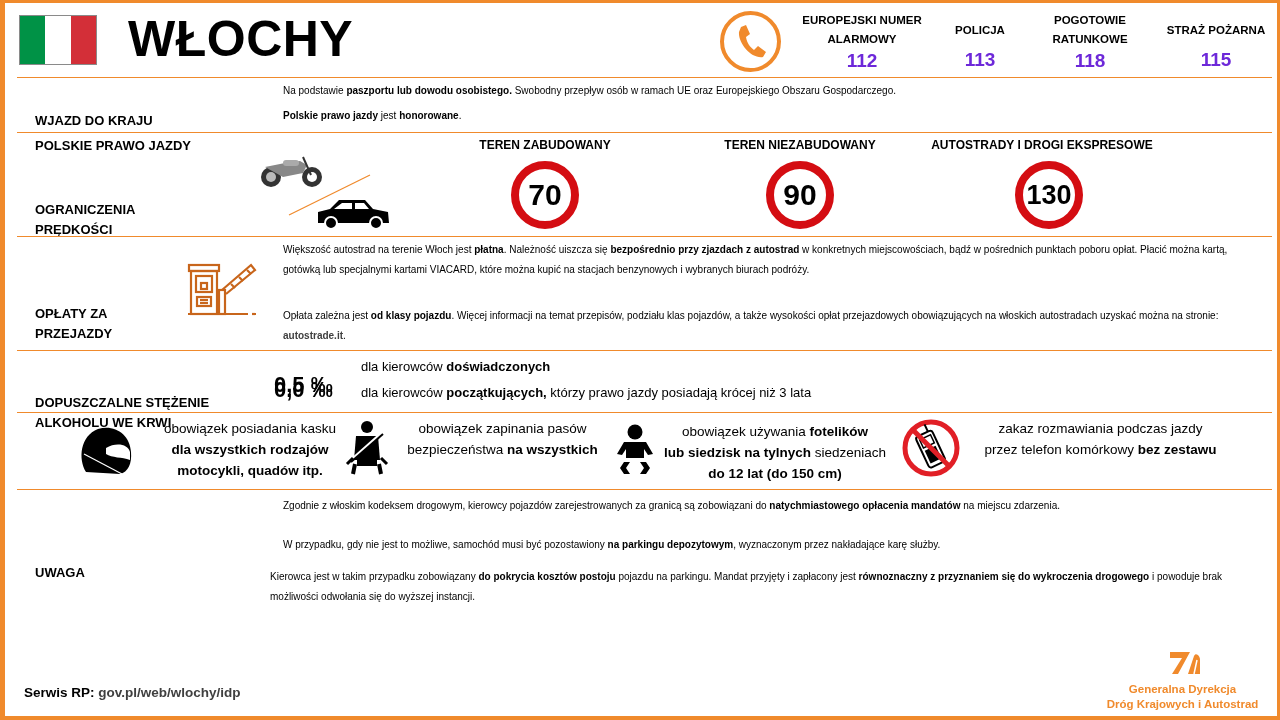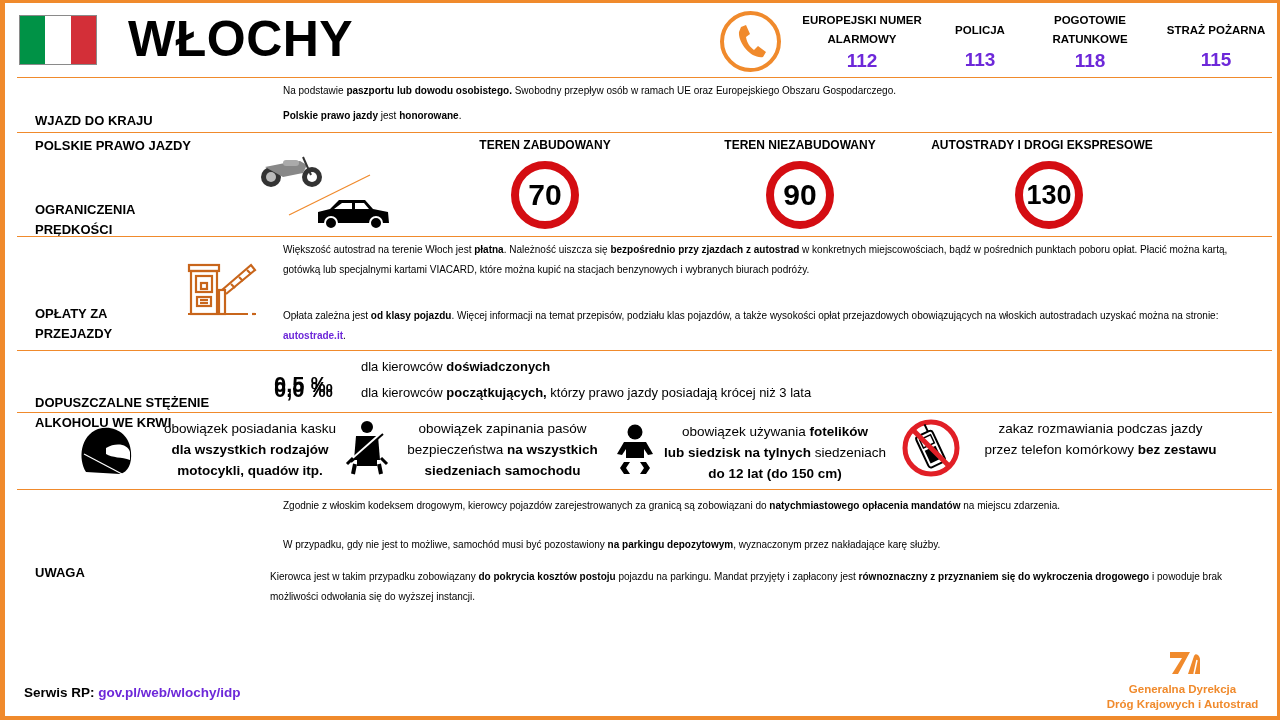--- a/index.html
+++ b/index.html
@@ -4,21 +4,21 @@
 <style>
   * { box-sizing: border-box; margin: 0; padding: 0; }
   html, body { width: 1280px; height: 720px; overflow: hidden; background: #fff; }
   body { font-family: "Liberation Sans", sans-serif; color: #000; position: relative; }
   .frame { position: absolute; left: 0; top: 0; width: 1280px; height: 720px;
            border-top: 3px solid #f08a2c; border-left: 5px solid #f08a2c;
            border-right: 3px solid #f08a2c; border-bottom: 4px solid #f08a2c; }
   .hline { position: absolute; left: 17px; right: 8px; height: 0; border-top: 1.5px solid #f08a2c; }
   .abs { position: absolute; }
   b { font-weight: bold; }
-  .orange { color: #6d28d9; text-align: center; }
+  .orange { color: #404040; text-align: center; }
 
   
   .flag { position: absolute; left: 19px; top: 15px; width: 78px; height: 50px; border: 1px solid #8a8a8a; display: flex; }
   .flag span { flex: 1; }
   .title { position: absolute; left: 128px; top: 10px; font-size: 50px; font-weight: bold; letter-spacing: 0.5px; }
   .phone-icon { position: absolute; left: 720px; top: 11px; width: 61px; height: 61px; border: 4px solid #f08a2c; border-radius: 50%; }
   .em-col { position: absolute; top: 10px; text-align: center; }
   .em-label { font-size: 11.5px; font-weight: bold; line-height: 19px; height: 40px; display: flex; align-items: center; justify-content: center; }
   .em-num { font-size: 19px; font-weight: bold; color: #6d28d9; margin-top: 0px; }
 
@@ -164,21 +164,20 @@
   <path d="M13 16 L35 16 L37 40 L11 40 Z" fill="#000"></path>
   <line x1="6" y1="42" x2="42" y2="10" stroke="#fff" stroke-width="3"></line>
   <line x1="8" y1="42" x2="40" y2="14" stroke="#000" stroke-width="2"></line>
   <path d="M4 44 L10 38 M44 44 L38 38" stroke="#000" stroke-width="3"></path>
   <path d="M12 44 L10 54 M36 44 L38 54" stroke="#000" stroke-width="4"></path>
   <rect x="14" y="40" width="20" height="6" fill="#000"></rect>
 </svg>
 <div class="center-txt" style="left:395px;top:418px;width:215px">
   <div>obowiązek zapinania pasów</div>
     <div><span>bezpieczeństwa </span><b>na wszystkich</b></div>
-    <div><b>siedzeniach samochodu</b></div>
 </div>
 
 <svg class="abs" style="left:616px;top:424px" width="38" height="52">
   <circle cx="19" cy="8" r="7.5" fill="#000"></circle>
   <path d="M8 18 L30 18 L37 30 L32 31 L28 25 L28 34 L10 34 L10 25 L6 31 L1 30 Z" fill="#000"></path>
   <path d="M8 38 L14 38 L10 44 L14 50 L8 50 L4 44 Z M30 38 L24 38 L28 44 L24 50 L30 50 L34 44 Z" fill="#000"></path>
 </svg>
 <div class="center-txt" style="left:655px;top:421px;width:240px">
   <div><span>obowiązek  używania </span><b>fotelików</b></div>
     <div><b>lub siedzisk na tylnych</b><span> siedzeniach</span></div>

